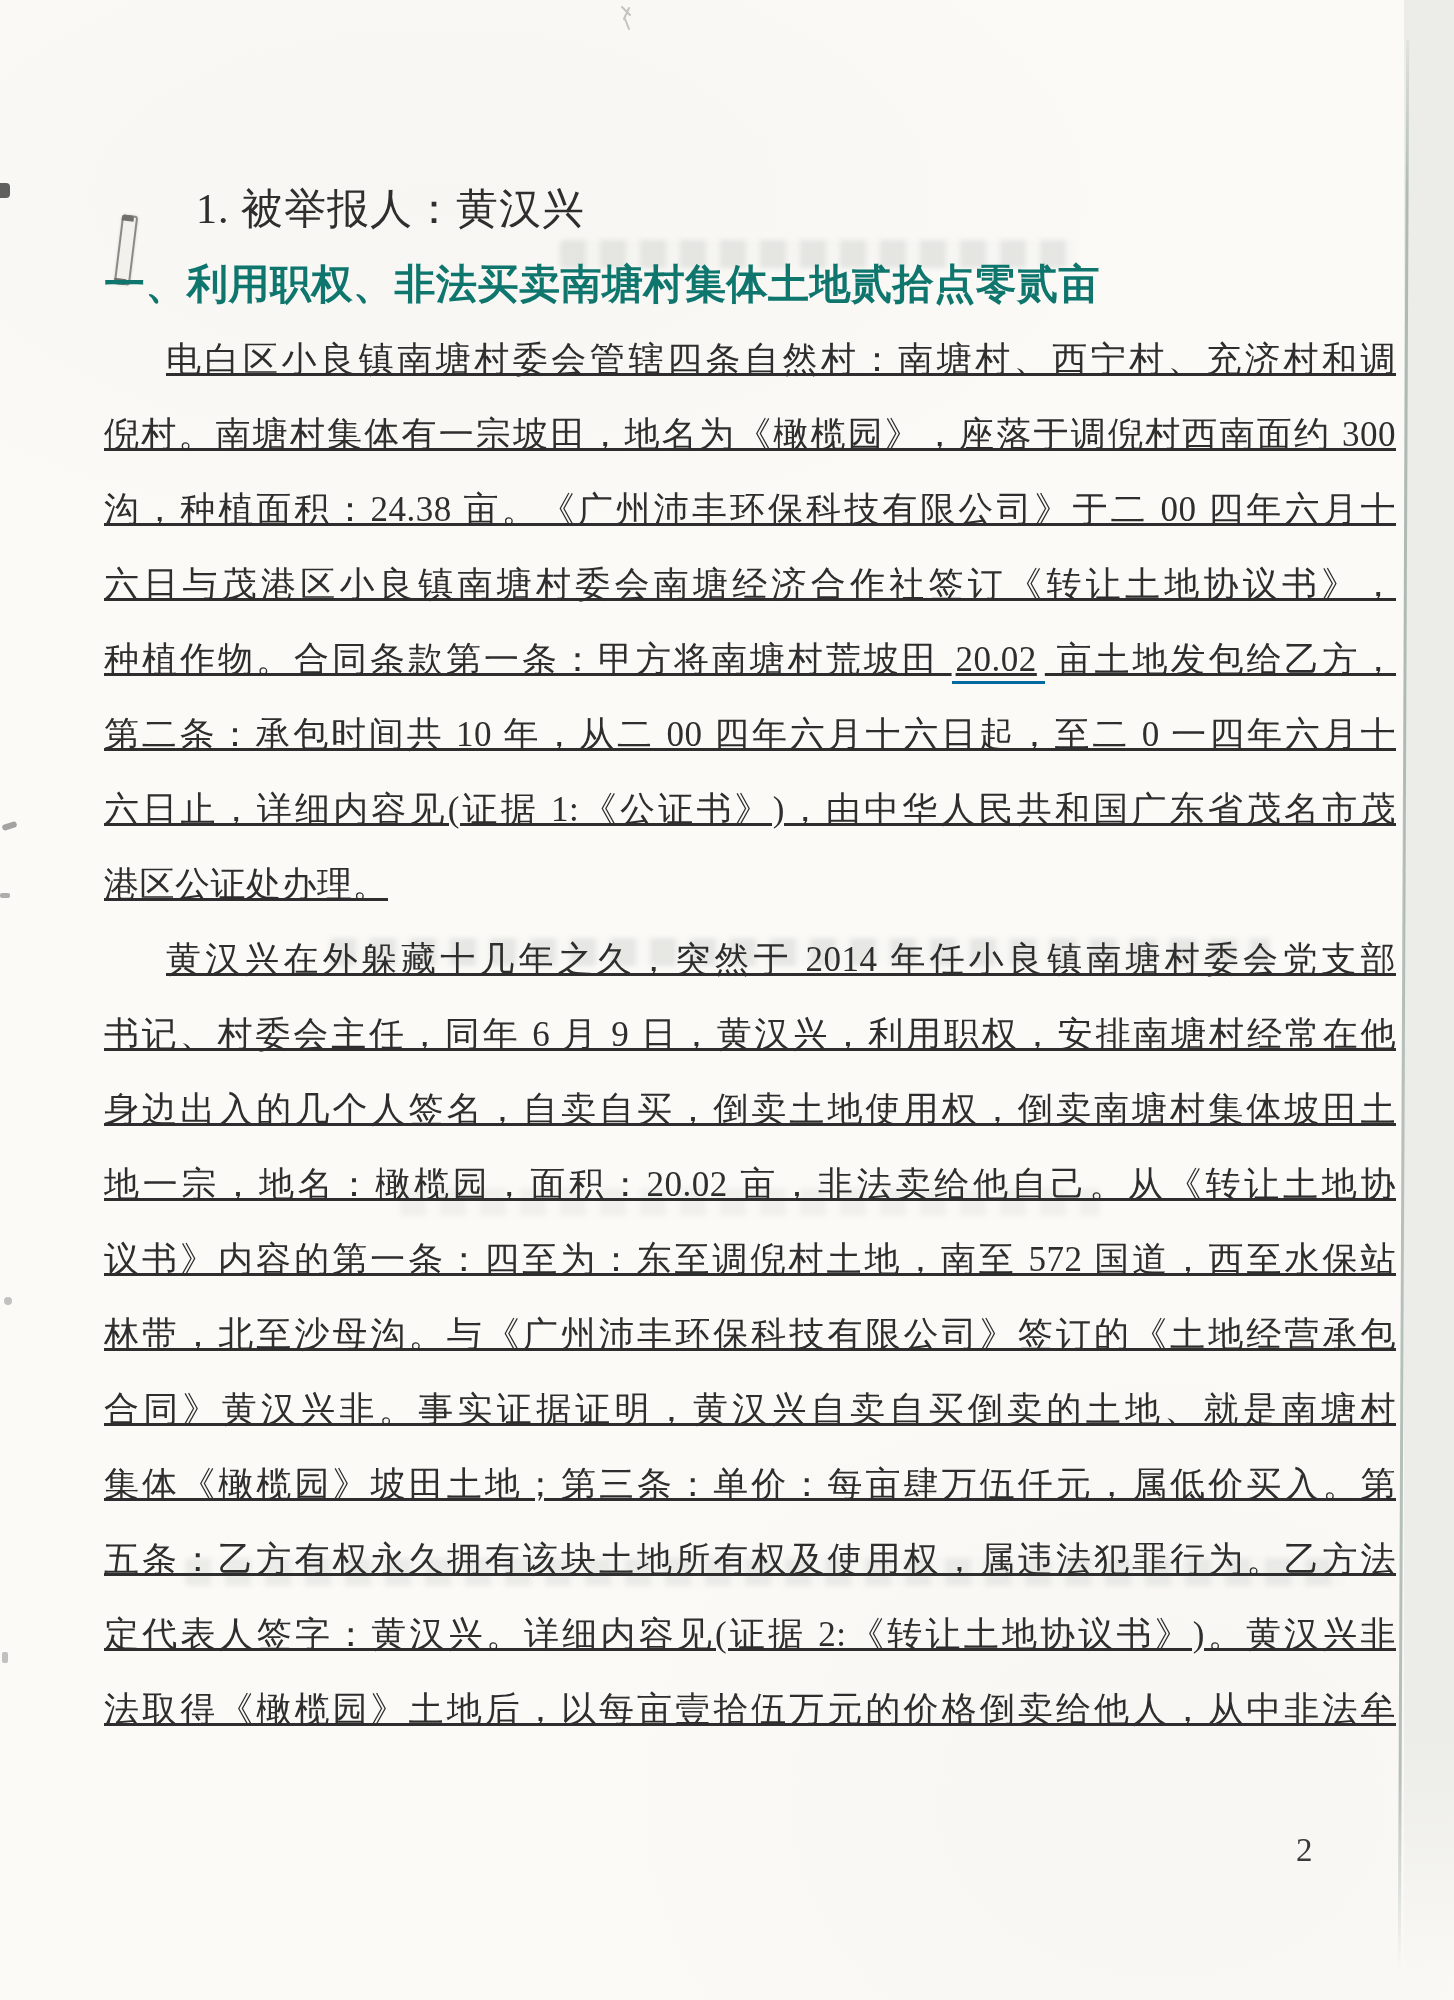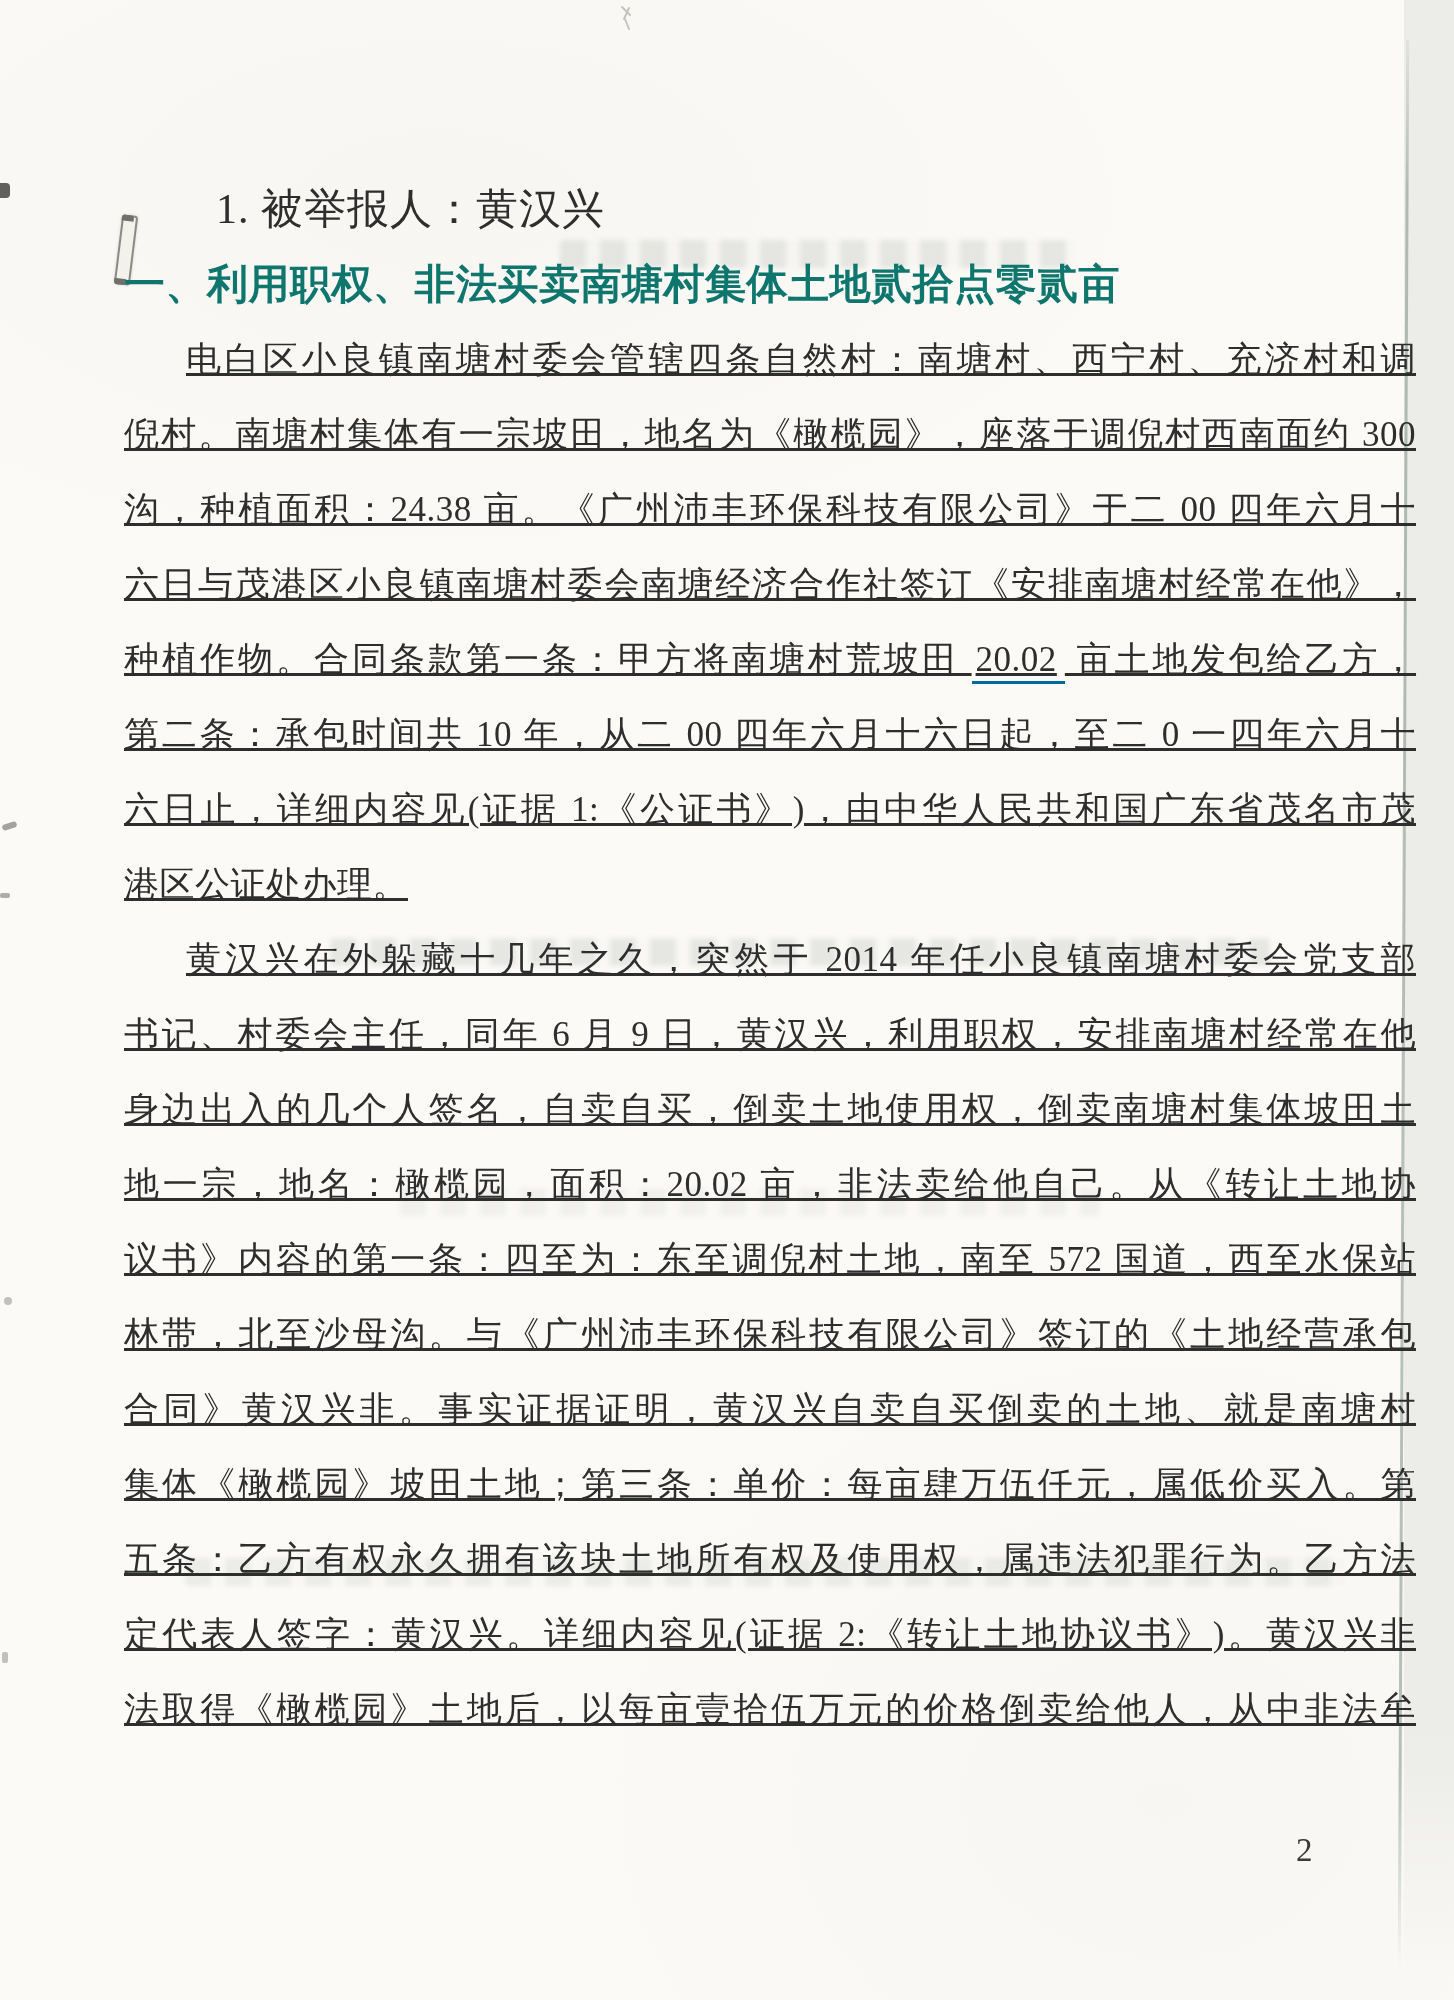--- a/index.html
+++ b/index.html
@@ -23,21 +23,21 @@
   .scan-right-strip{
     position:absolute;top:0;right:0;width:50px;height:1975px;
     background:linear-gradient(180deg,#ecece8 0%,#ecece8 88%,rgba(236,236,232,0) 100%);
   }
   .scan-right-line{
     position:absolute;left:1402px;top:40px;width:3px;height:1930px;
     background:linear-gradient(180deg,rgba(125,145,135,0.10),rgba(125,145,135,0.55) 8%,rgba(125,145,135,0.55) 90%,rgba(125,145,135,0));
     transform:rotate(0.25deg);
   }
   .content{
-    position:absolute;left:124px;top:172px;width:1292px;
+    position:absolute;left:104px;top:172px;width:1292px;
   }
   .row{
     height:75px;line-height:75px;
     white-space:nowrap;
   }
   .item-heading{
     font-size:42px;
     padding-left:92px;
     letter-spacing:1px;
   }
@@ -131,21 +131,21 @@
   <div class="ghost ghost-3"></div>
   <div class="ghost ghost-4"></div>
 
   <div class="content">
     <div class="row item-heading">1. 被举报人：黄汉兴</div>
     <div class="row section-heading">一、利用职权、非法买卖南塘村集体土地贰拾点零贰亩</div>
     <div>
         <div class="line indent"><span>电白区小良镇南塘村委会管辖四条自然村：南塘村、西宁村、充济村和调</span></div>
         <div class="line"><span>倪村。南塘村集体有一宗坡田，地名为《橄榄园》，座落于调倪村西南面约 300</span></div>
         <div class="line"><span>沟，种植面积：24.38 亩。《广州沛丰环保科技有限公司》于二 00 四年六月十</span></div>
-        <div class="line"><span>六日与茂港区小良镇南塘村委会南塘经济合作社签订《安排南塘村经常在他》，</span></div>
+        <div class="line"><span>六日与茂港区小良镇南塘村委会南塘经济合作社签订《转让土地协议书》，</span></div>
         <div class="line"><span>种植作物。合同条款第一条：甲方将南塘村荒坡田 </span><span class="underline">20.02</span><span> 亩土地发包给乙方，</span></div>
         <div class="line"><span>第二条：承包时间共 10 年，从二 00 四年六月十六日起，至二 0 一四年六月十</span></div>
         <div class="line"><span>六日止，详细内容见(证据 1:《公证书》)，由中华人民共和国广东省茂名市茂</span></div>
         <div class="line line-last"><span>港区公证处办理。</span></div>
         <div class="line indent"><span>黄汉兴在外躲藏十几年之久，突然于 2014 年任小良镇南塘村委会党支部</span></div>
         <div class="line"><span>书记、村委会主任，同年 6 月 9 日，黄汉兴，利用职权，安排南塘村经常在他</span></div>
         <div class="line"><span>身边出入的几个人签名，自卖自买，倒卖土地使用权，倒卖南塘村集体坡田土</span></div>
         <div class="line"><span>地一宗，地名：橄榄园，面积：20.02 亩，非法卖给他自己。从《转让土地协</span></div>
         <div class="line"><span>议书》内容的第一条：四至为：东至调倪村土地，南至 572 国道，西至水保站</span></div>
         <div class="line"><span>林带，北至沙母沟。与《广州沛丰环保科技有限公司》签订的《土地经营承包</span></div>

